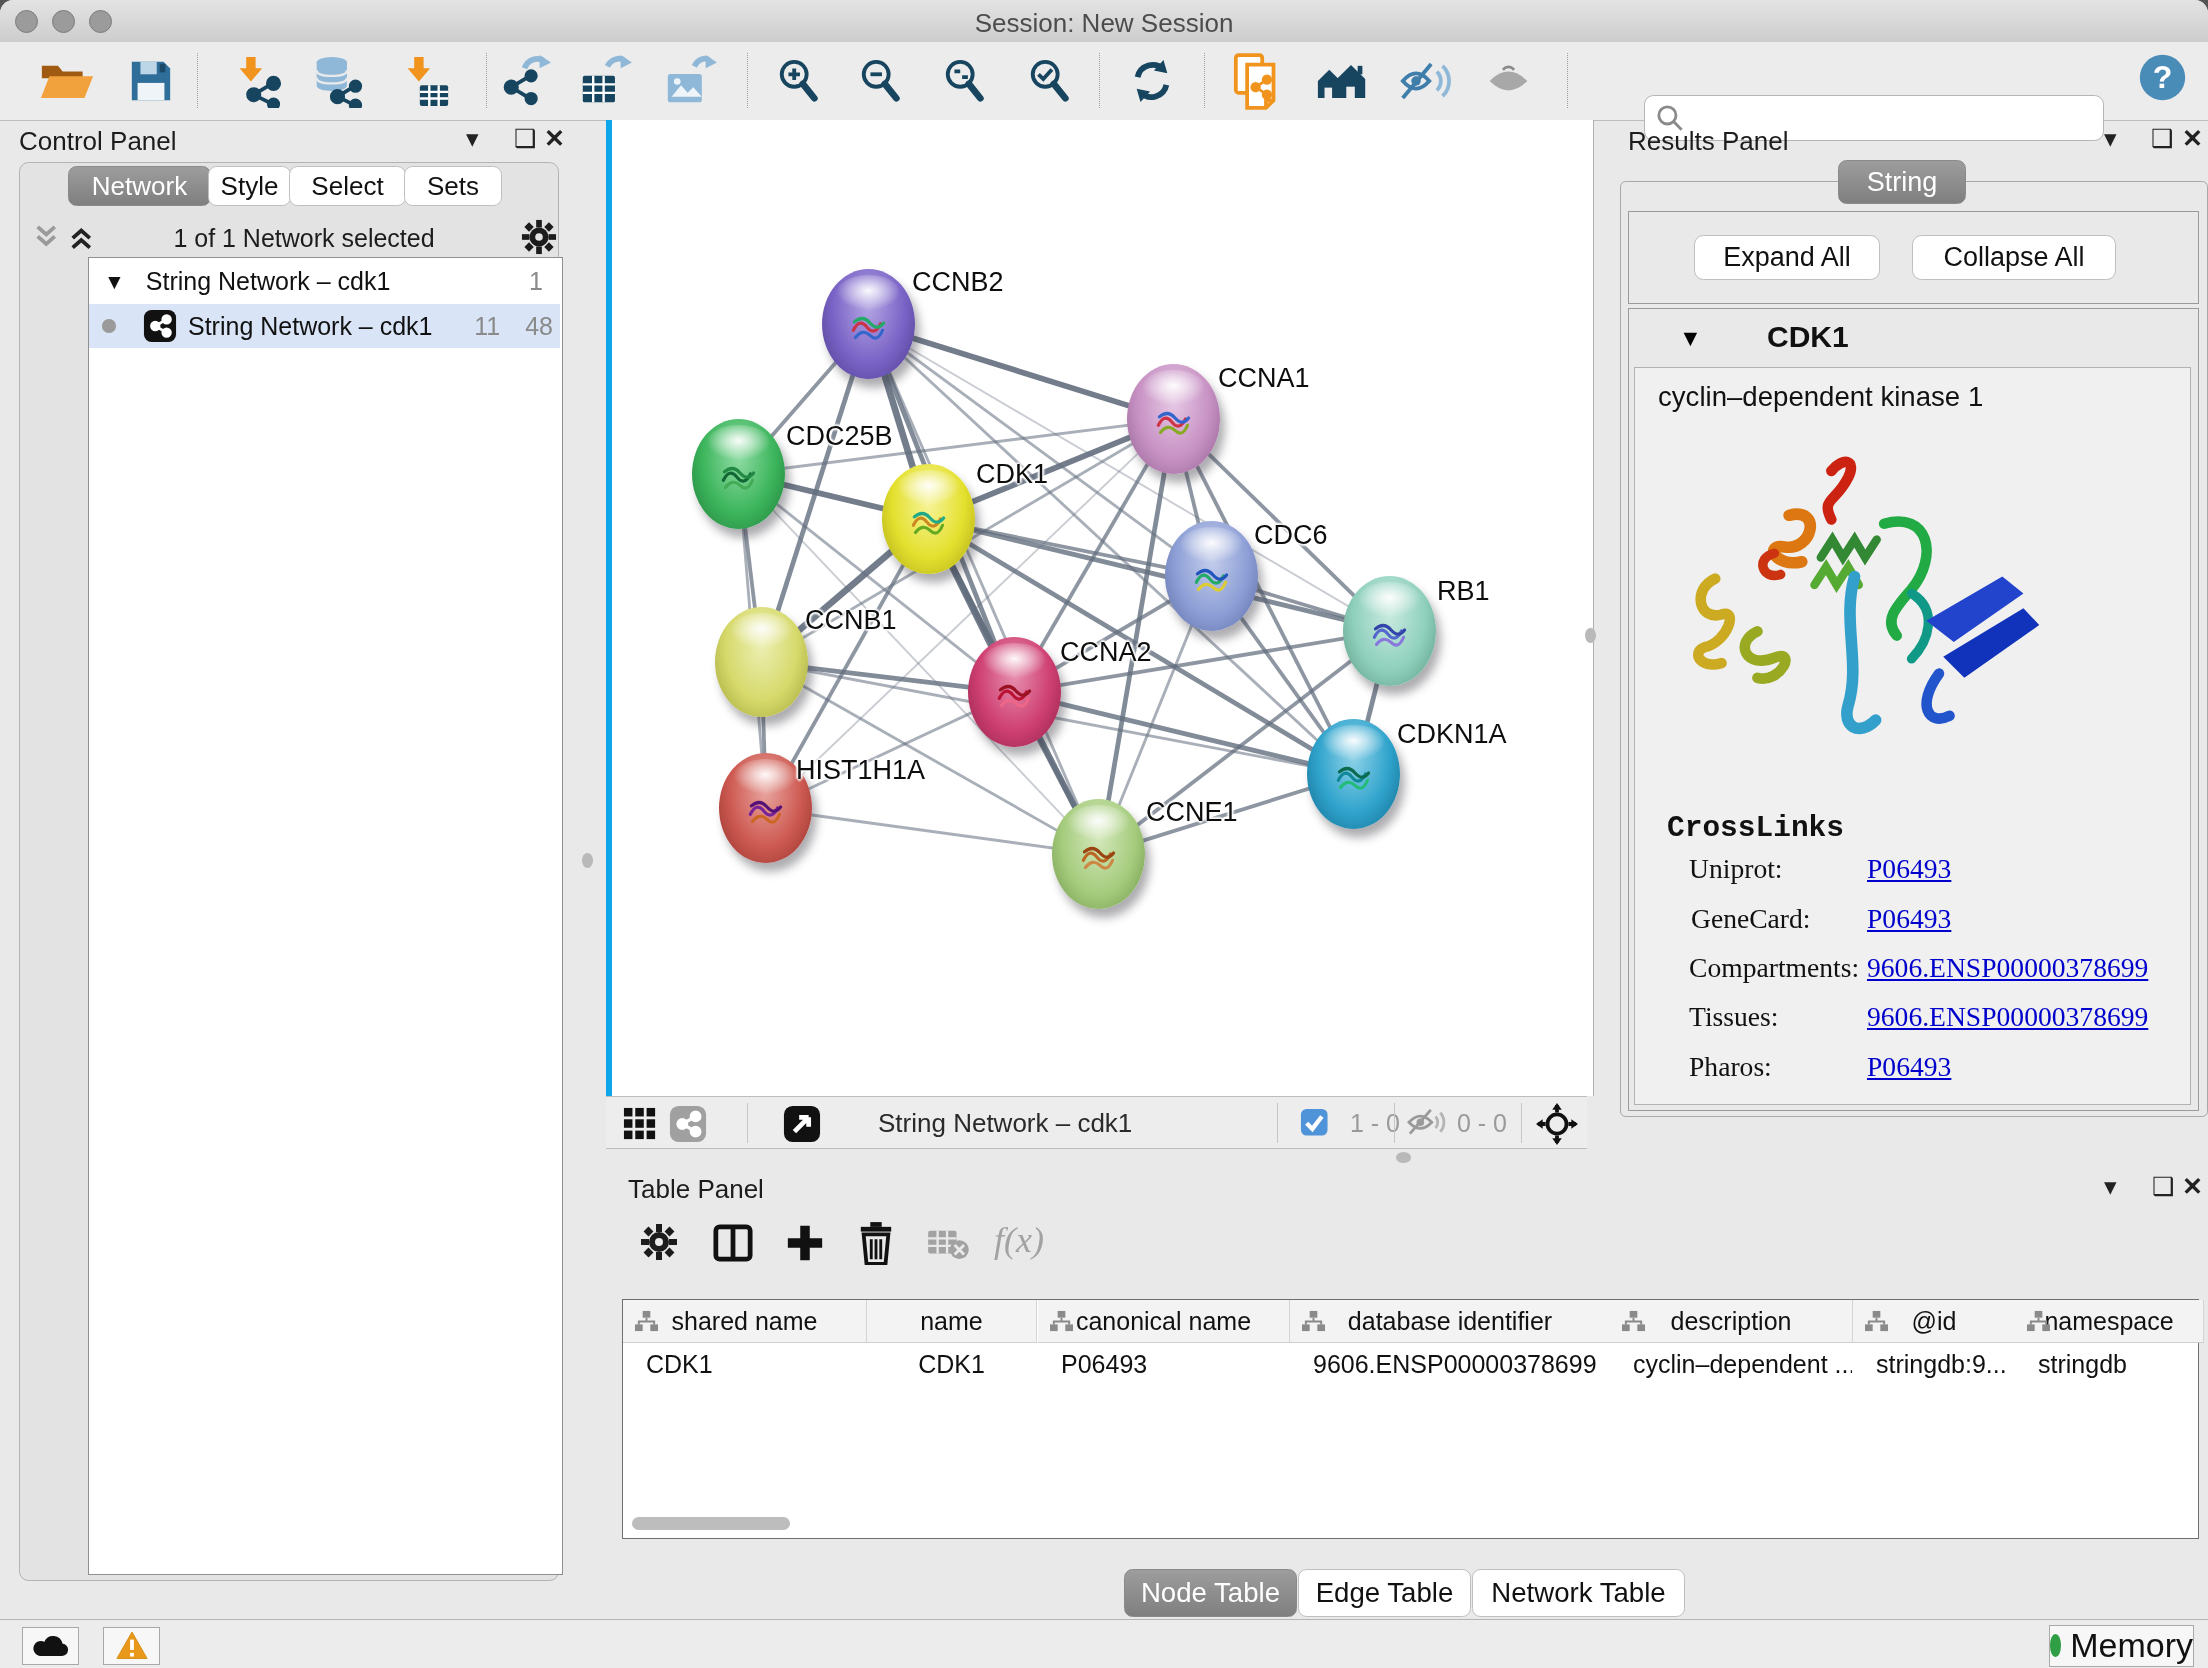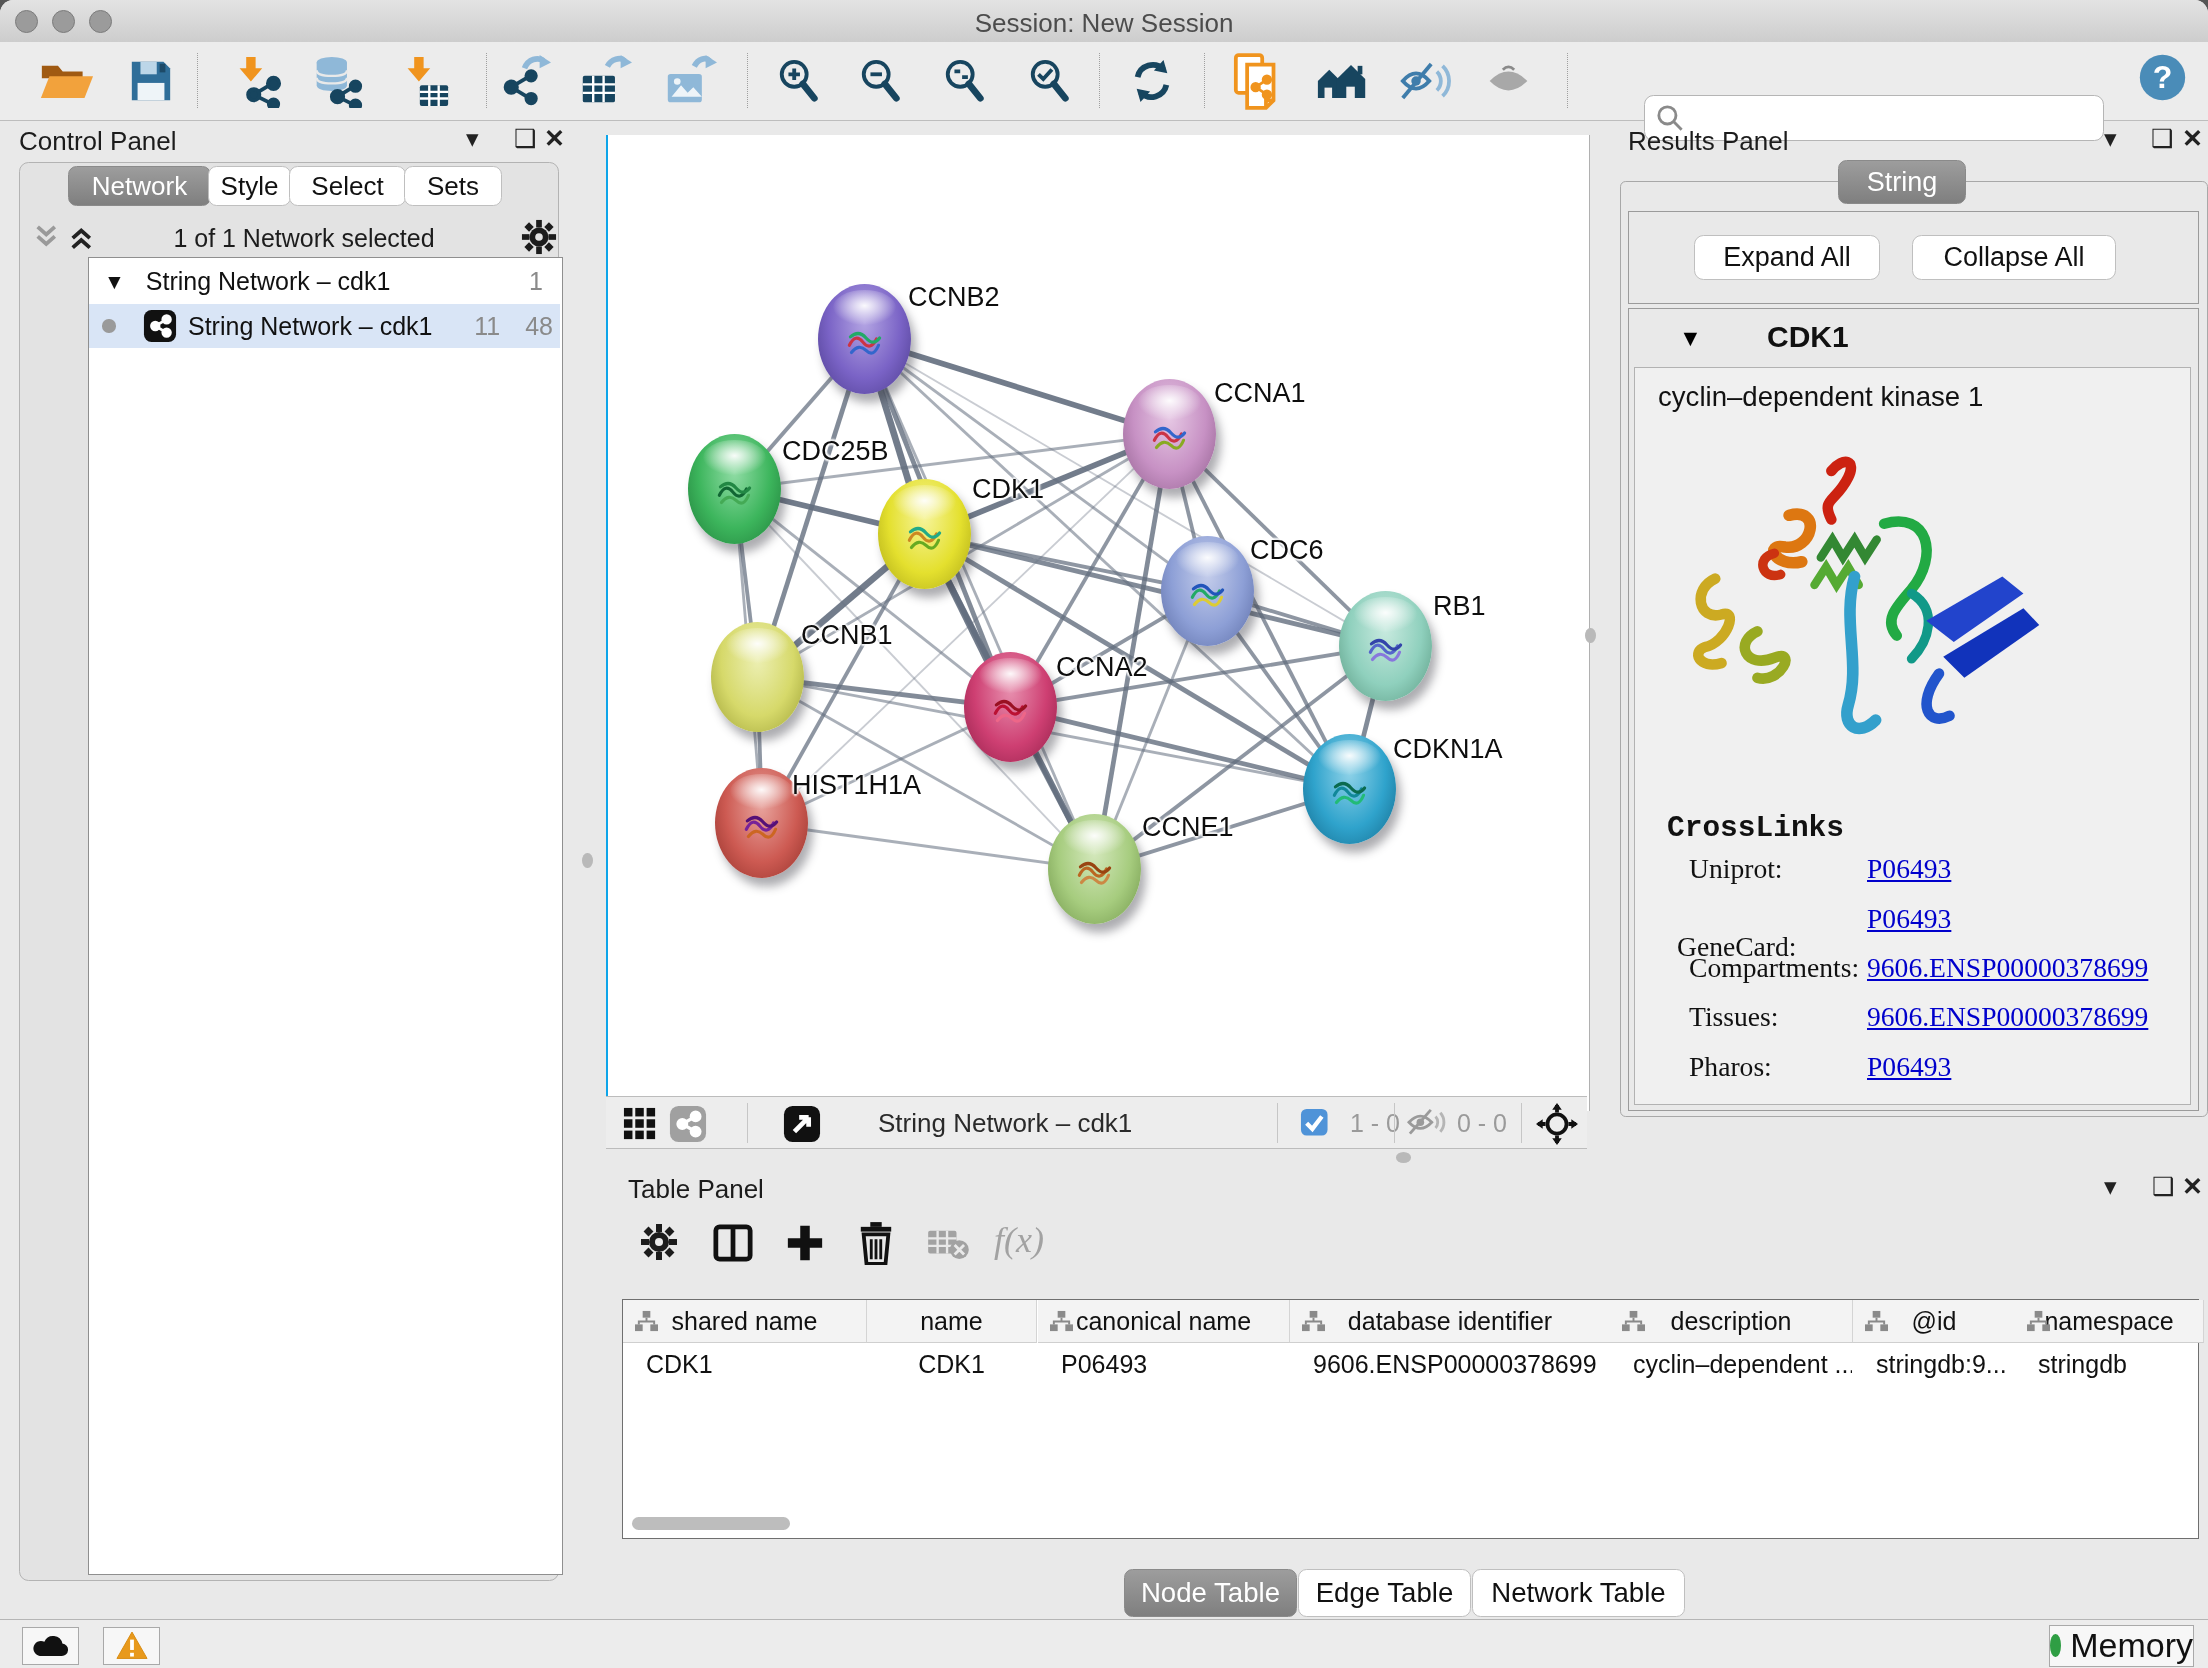--- a/index.html
+++ b/index.html
@@ -24,21 +24,21 @@
   .winbtn{font-size:25px;color:#222;line-height:25px;cursor:pointer;}
   .pill{border:1px solid #bfbfbf;background:#fff;color:#111;border-radius:8.6px;text-align:center;cursor:pointer;}
   .pill.sel{background:linear-gradient(#9d9d9d,#7f7f7f);color:#fff;border-color:#8a8a8a;}
   
   #cpanel-box{left:19px;top:162px;width:538px;height:1417px;background:#e3e3e3;border:1px solid #b3b3b3;border-radius:9.5px;}
   .ctab{top:166px;height:38px;font-size:26px;line-height:38px;}
   #netlist{left:88px;top:257px;width:473px;height:1316px;background:#fff;border:1px solid #8f8f8f;}
   .nrow{left:0;width:471px;height:44px;display:flex;align-items:center;font-size:25px;color:#111;}
   .nrow .cnt{color:#8a8a8a;}
   
-  #netcanvas{left:606px;top:120px;width:981px;height:976px;background:#fff;border-left:2px solid #0ea5e9;border-right:1px solid #b0b0b0;margin-top:15px;}
+  #netcanvas{left:606px;top:120px;width:981px;height:976px;background:#fff;border-left:6px solid #0ea5e9;border-right:1px solid #b0b0b0;}
   .pnode{position:absolute;width:93px;height:110px;border-radius:50%;box-shadow:4.8px 8.6px 9.5px rgba(50,50,60,.4);}
   .pnode::before{content:'';position:absolute;left:16%;top:5%;width:68%;height:32%;border-radius:50%;
     background:radial-gradient(ellipse at 50% 45%,rgba(255,255,255,.95),rgba(255,255,255,0) 72%);}
   .pnode svg{position:absolute;left:23px;top:34px;}
   .nlabel{position:absolute;font-size:27px;color:#0d0d0d;white-space:nowrap;
     text-shadow:-1.9px 0 1.9px #fff,1.9px 0 1.9px #fff,0 -1.9px 1.9px #fff,0 1.9px 1.9px #fff;}
   #viewbar{left:606px;top:1096px;width:981px;height:51px;background:#ededed;border-top:1px solid #bcbcbc;border-bottom:1px solid #bcbcbc;}
   .vsep{top:5.7px;width:0;height:40px;border-left:1px solid #c6c6c6;position:absolute;}
   .vtxt{font-size:25px;color:#9a9a9a;}
   .dot{width:15px;height:10.5px;border-radius:50%;background:#b9b9b9;}
@@ -526,21 +526,21 @@
         <path d="M172 120 C160 162 178 202 166 242 C160 262 176 272 192 256" stroke="#33a0cc" stroke-width="11"></path>
         <path d="M252 212 C230 242 242 262 262 252" stroke="#2255cc" stroke-width="10"></path>
       </g>
       <path d="M240 162 L312 120 L332 136 L266 182 Z" fill="#2244cc"></path>
       <path d="M256 196 L332 150 L347 166 L276 216 Z" fill="#1133bb"></path>
     </svg>
     <div class="abs" style="left:32px;top:443px;font-family:Liberation Mono, monospace;font-weight:bold;font-size:29.5px;color:#111">CrossLinks</div>
     <div id="xl-rows">
         <div class="abs xl-row" style="left: 54px; top: 485px;">Uniprot:</div>
         <div class="abs xl-link" style="left: 232px; top: 485px;">P06493</div>
-        <div class="abs xl-row" style="left: 42px; top: 535px; margin-top: 28px;">GeneCard:</div>
+        <div class="abs xl-row" style="left: 56px; top: 535px;">GeneCard:</div>
         <div class="abs xl-link" style="left: 232px; top: 535px;">P06493</div>
         <div class="abs xl-row" style="left: 54px; top: 584px;">Compartments:</div>
         <div class="abs xl-link" style="left: 232px; top: 584px;">9606.ENSP00000378699</div>
         <div class="abs xl-row" style="left: 54px; top: 633px;">Tissues:</div>
         <div class="abs xl-link" style="left: 232px; top: 633px;">9606.ENSP00000378699</div>
         <div class="abs xl-row" style="left: 54px; top: 683px;">Pharos:</div>
         <div class="abs xl-link" style="left: 232px; top: 683px;">P06493</div>
       </div>
   </div>
 

